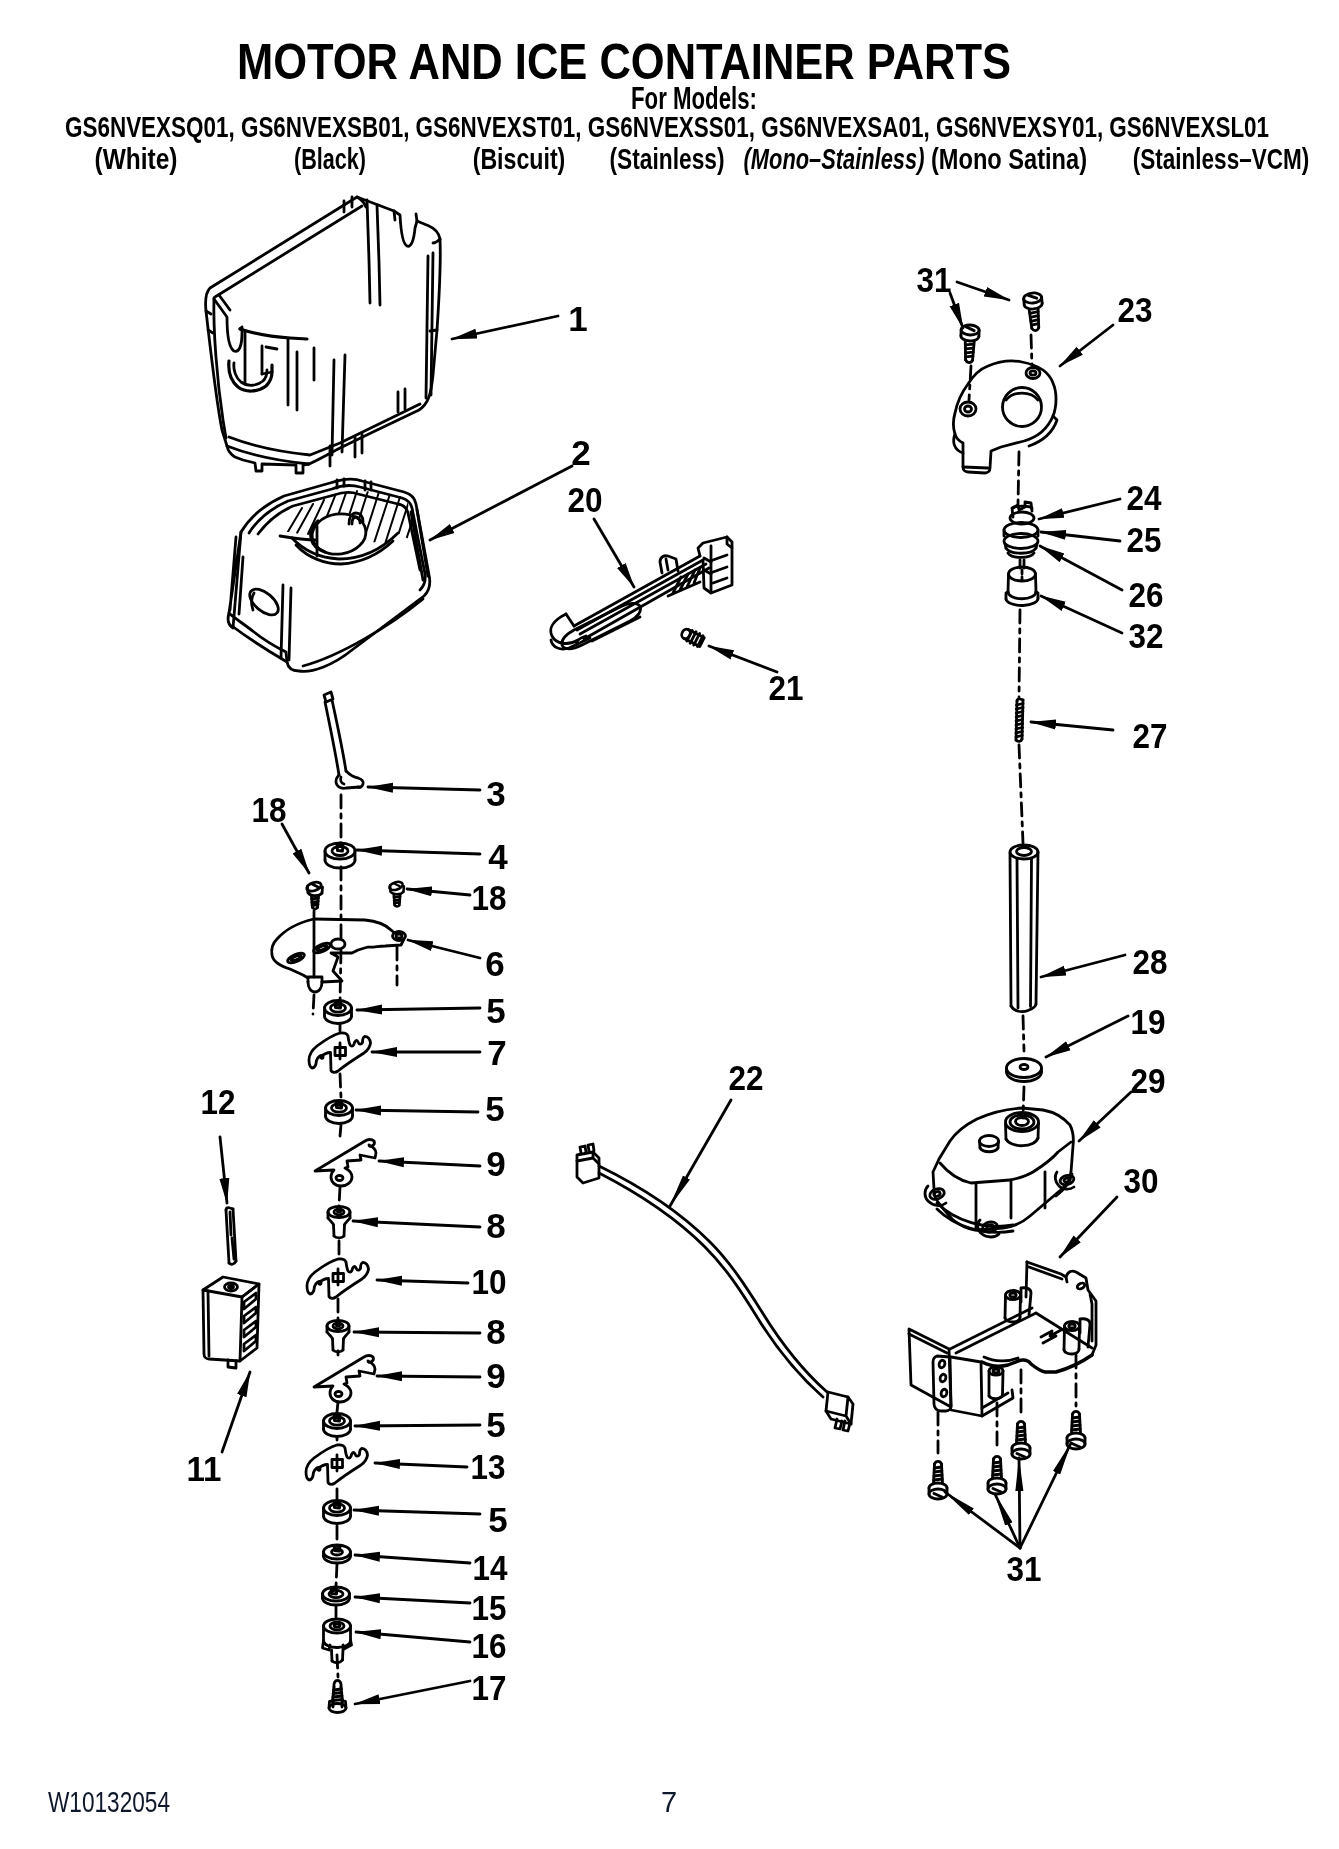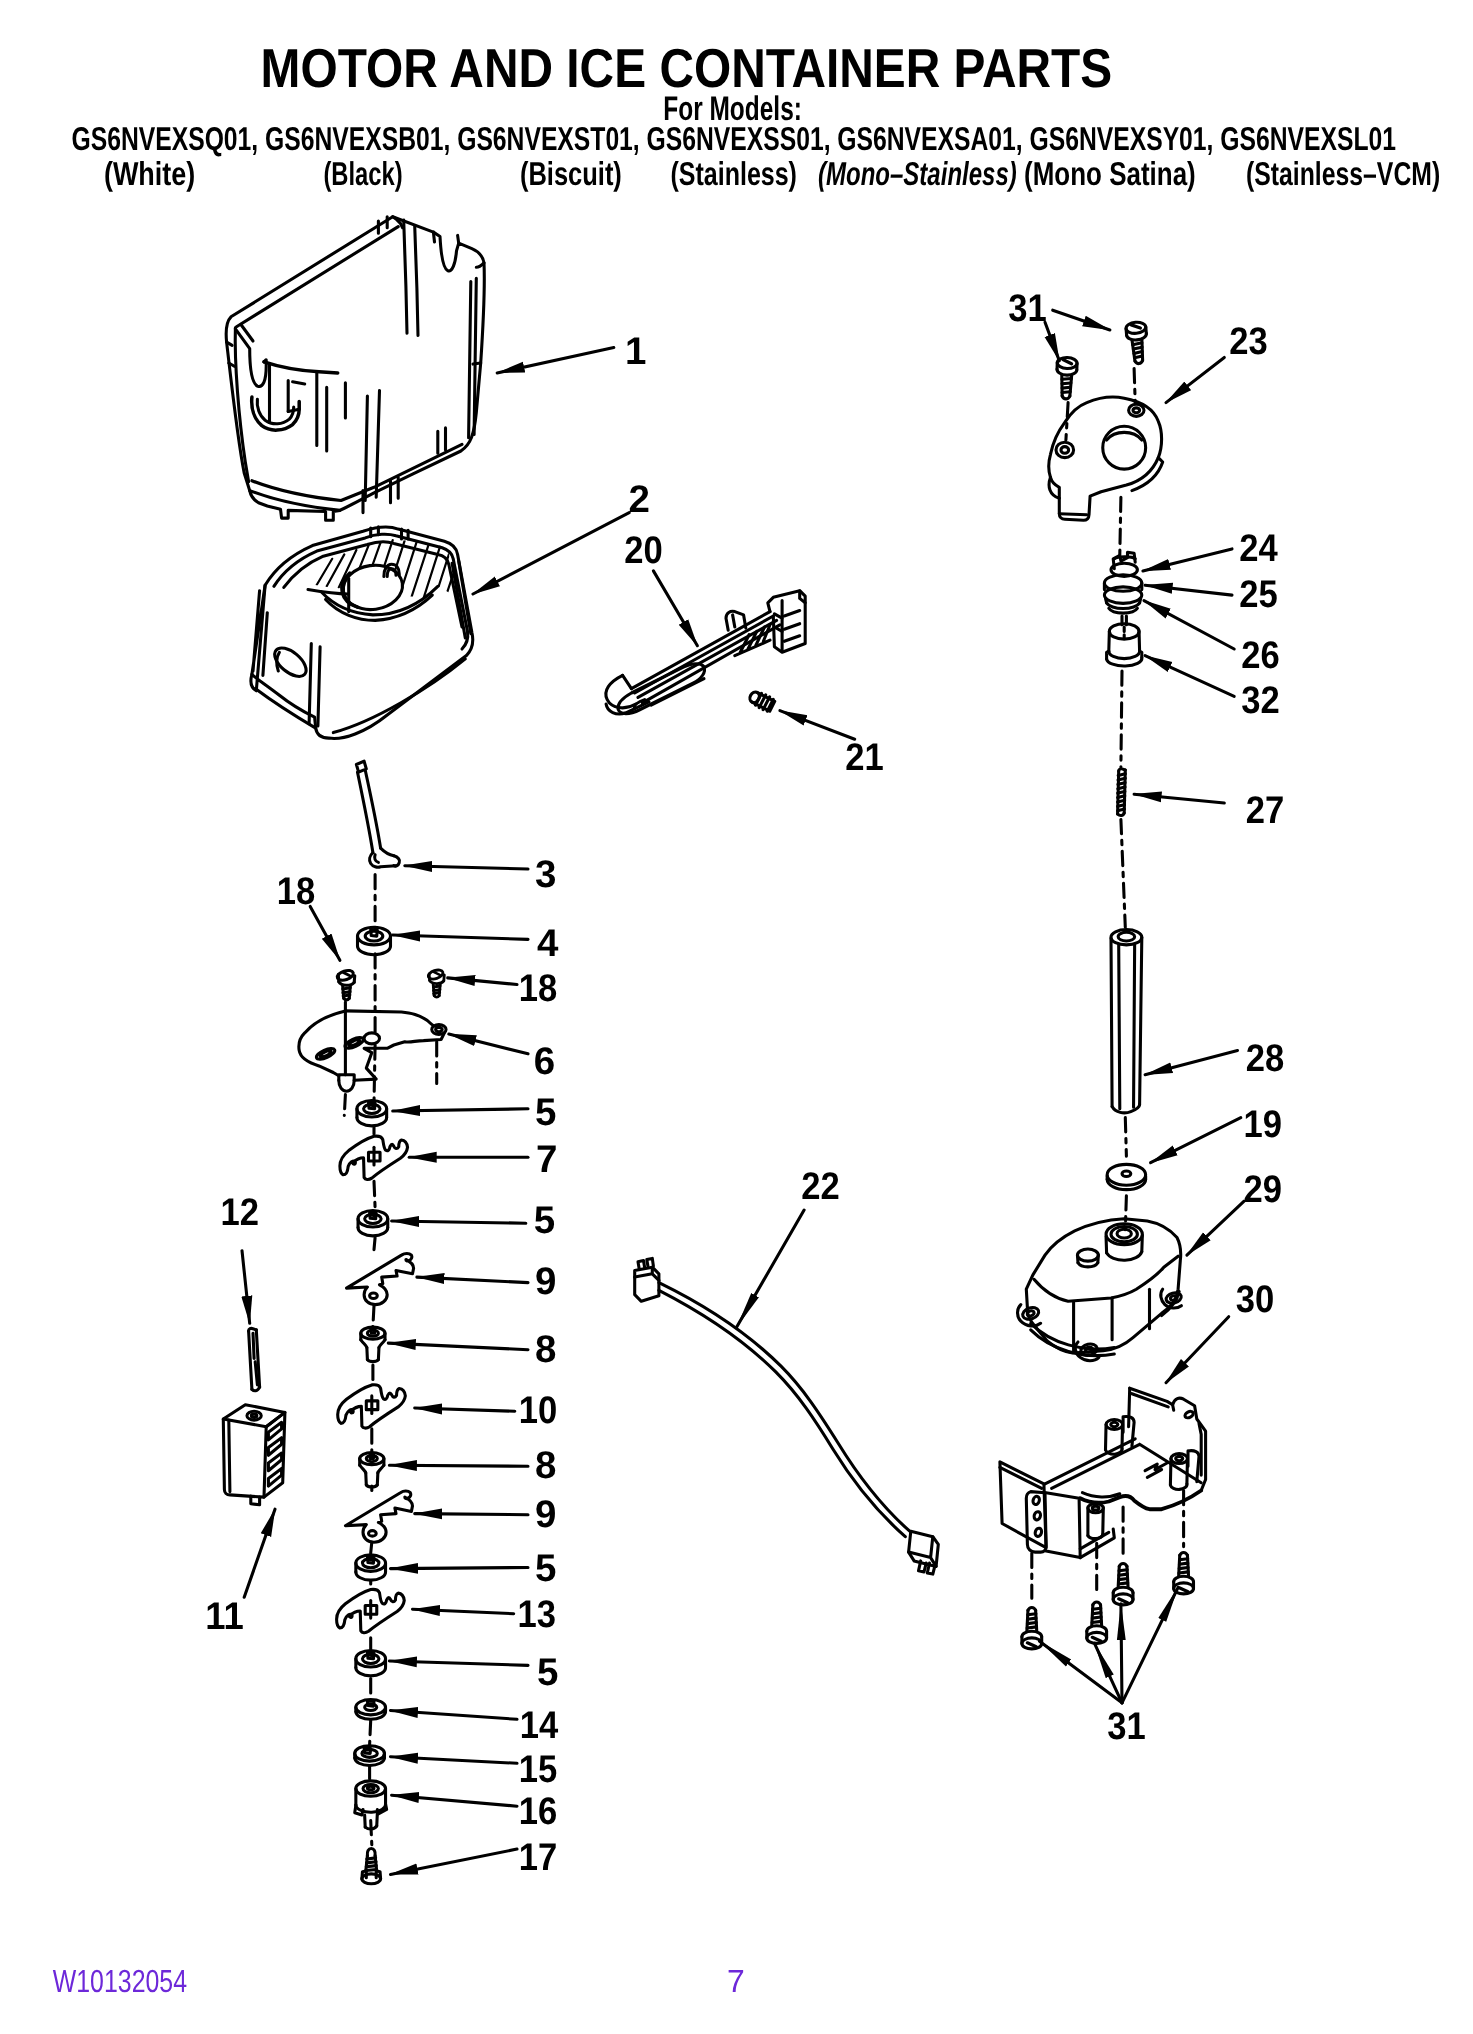--- a/index.html
+++ b/index.html
@@ -1,23 +1,23 @@
 <!DOCTYPE html>
 <html><head>
 <meta charset="utf-8">
 <style>
   html,body{margin:0;padding:0;}
   body{width:1339px;height:1849px;background:#fff;position:relative;overflow:hidden;
        font-family:"Liberation Sans", sans-serif;}
-  .hdr{position:absolute;white-space:nowrap;color:#6d28d9;line-height:1;}
+  .hdr{position:absolute;white-space:nowrap;color:#0f172a;line-height:1;}
   .cw{position:absolute;white-space:nowrap;transform:translateX(-50%);line-height:1;}
   .cw>span{display:inline-block;line-height:1;}
   #title{left:624px;top:37px;}
   #title>span{font-size:50px;font-weight:bold;transform:scaleX(0.870);}
-  #formodels{left:666px;top:83px;}
+  #formodels{left:694px;top:83px;}
   #formodels>span{font-size:31px;font-weight:bold;transform:scaleX(0.717);}
   #models{position:absolute;left:65px;top:112px;white-space:nowrap;line-height:1;}
   #models>span{display:inline-block;font-size:30px;font-weight:bold;transform:scaleX(0.7483);transform-origin:left center;line-height:1;}
   .clr{position:absolute;white-space:nowrap;transform:translateX(-50%);top:144px;line-height:1;text-align:center;}
   .clr>span{display:inline-block;font-size:30px;font-weight:bold;line-height:1;}
   #footL{left:48px;top:1788px;}
   #footL>span{display:inline-block;font-size:29px;transform:scaleX(0.78);transform-origin:left center;line-height:1;}
   #footC{font-size:29px;left:661px;top:1788px;}
   svg{position:absolute;left:0;top:0;}
 </style>

